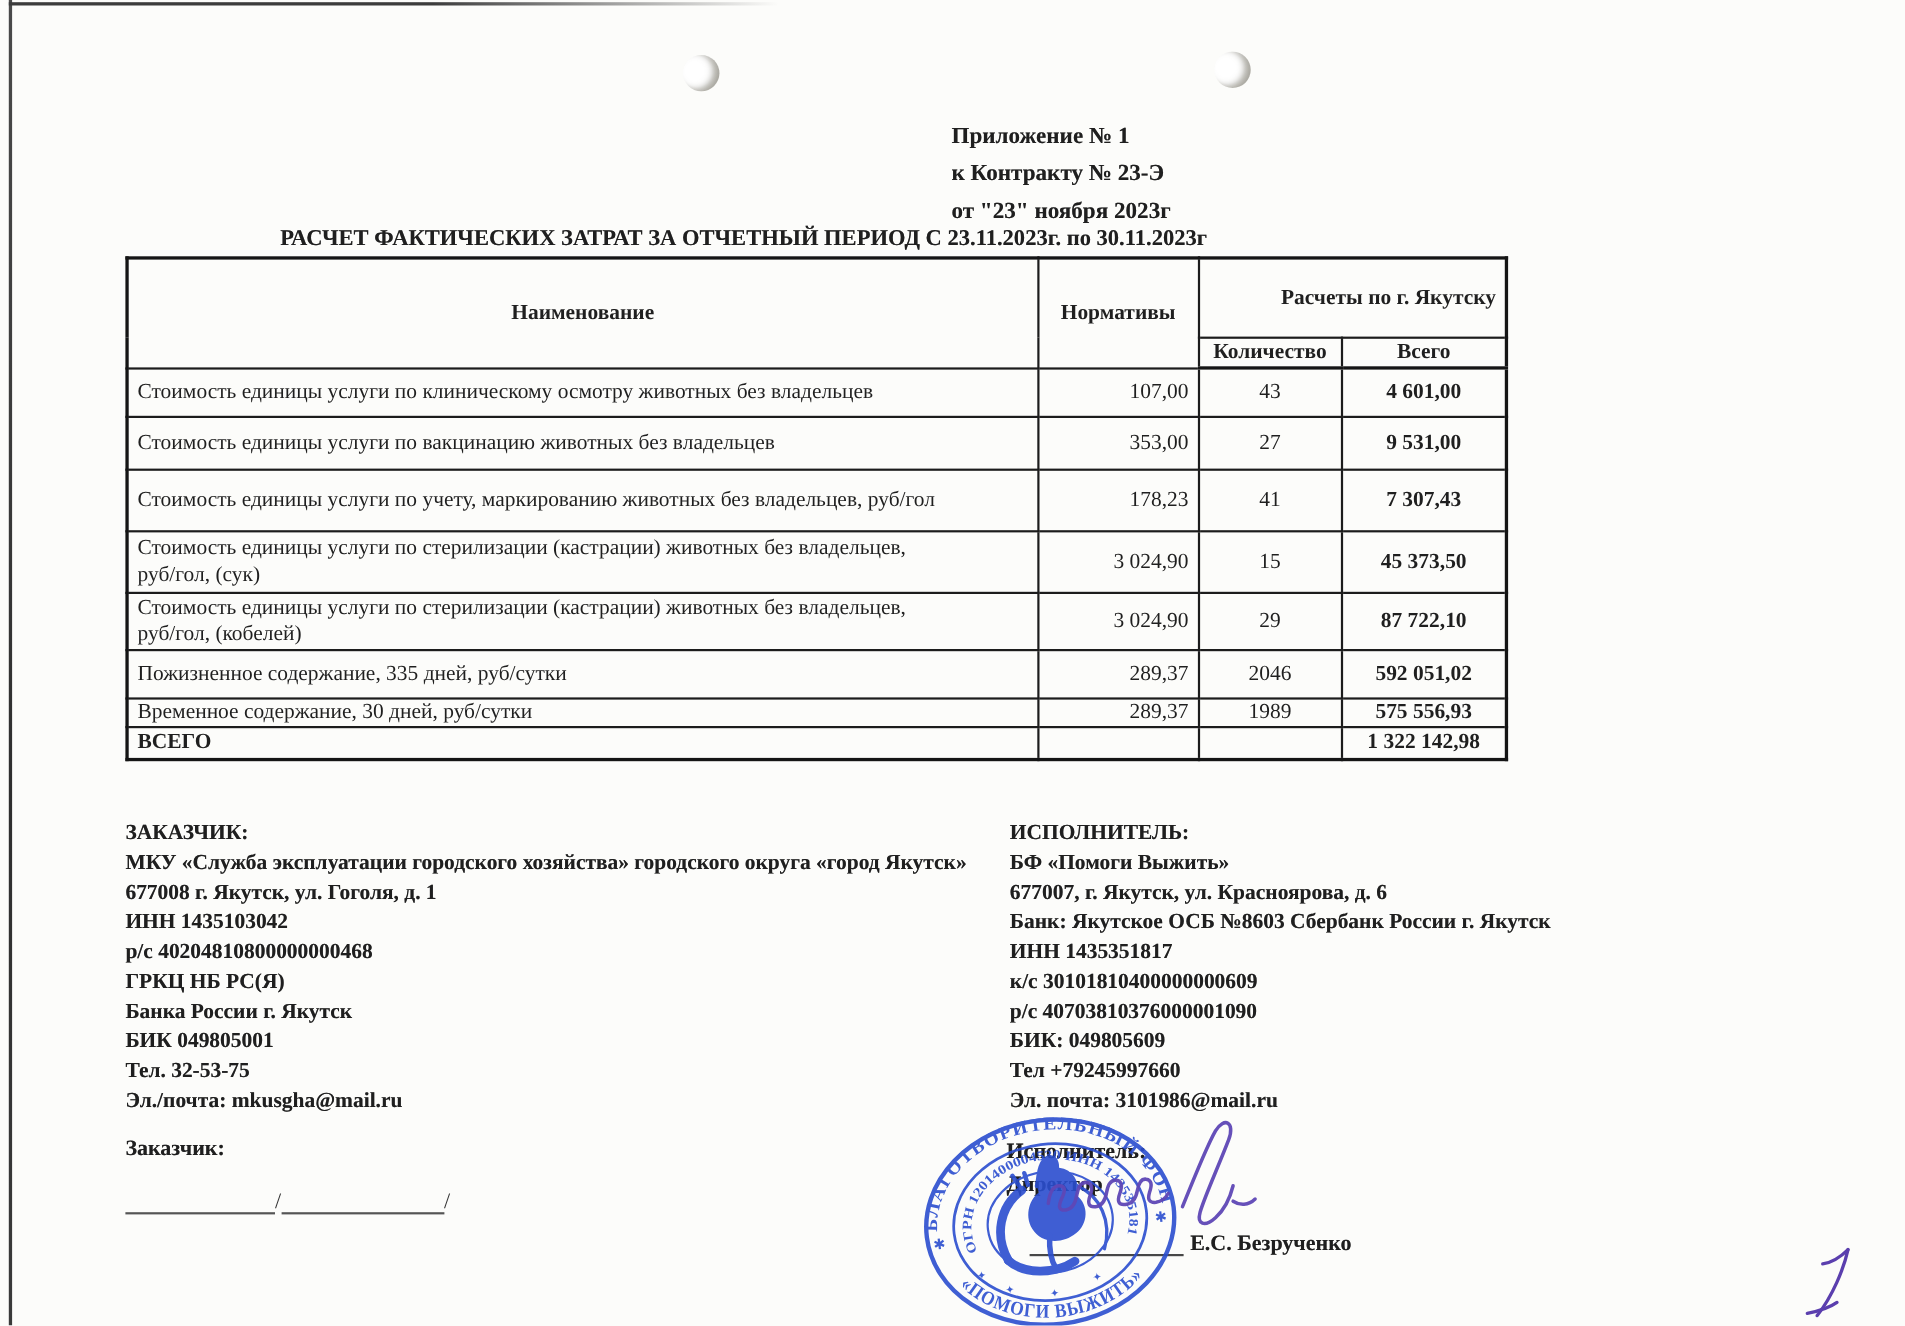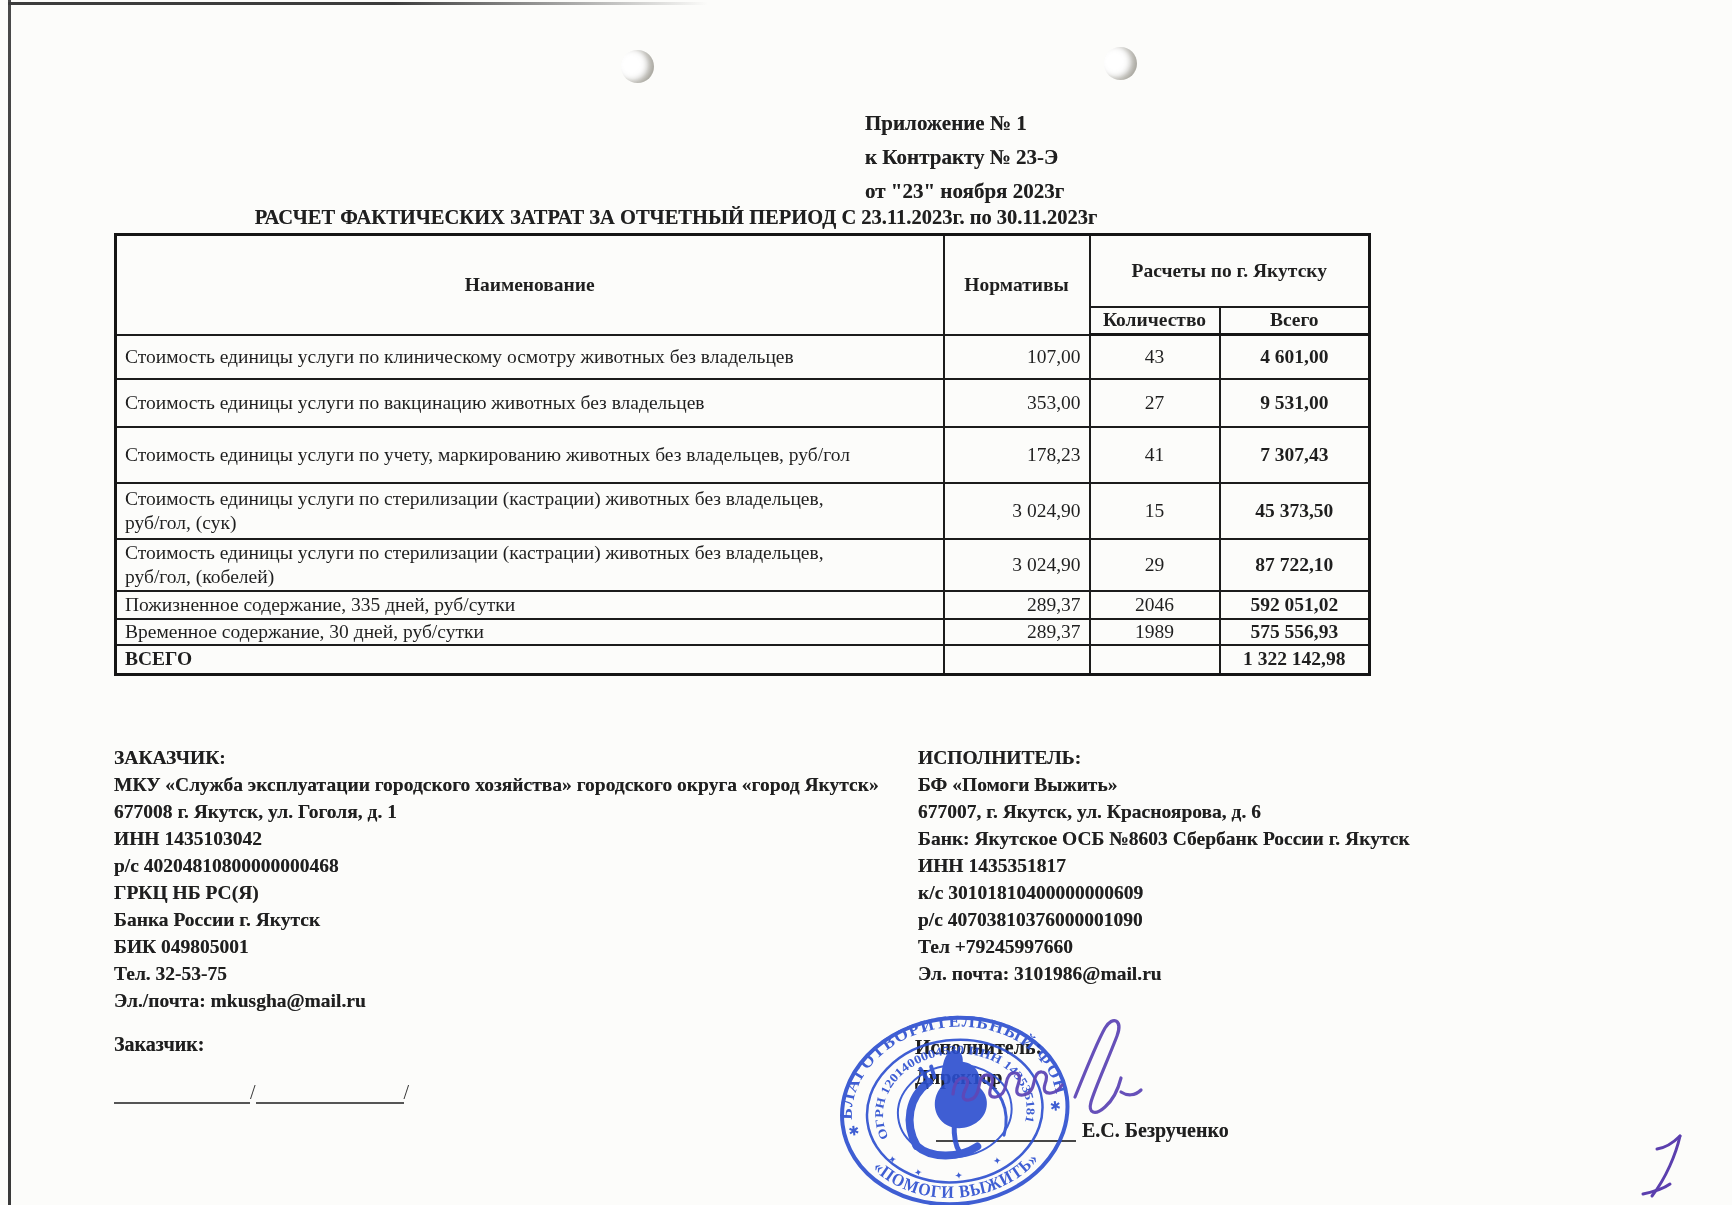--- a/index.html
+++ b/index.html
@@ -30,21 +30,21 @@
   .softink{text-shadow:0 0 .6px rgba(40,40,40,.55);}
   
   .appendix{left:833px;top:106px;font-size:21px;line-height:34px;font-weight:bold;white-space:nowrap;margin-left:32px;}
   
   .doc-title{left:115px;top:206px;width:1122px;text-align:center;font-weight:bold;font-size:20.5px;white-space:nowrap;}
   
   table.calc{position:absolute;left:114px;top:233px;border-collapse:collapse;table-layout:fixed;
     width:1254px;font-size:19.5px;border:3px solid #151515;}
   table.calc td{border:2px solid #1c1c1c;padding:0 8px;vertical-align:middle;overflow:hidden;}
   td.hcell{font-weight:bold;text-align:center;}
-  td.gcell{font-weight:bold;text-align:center;padding-left:6px;}
+  td.gcell{font-weight:bold;text-align:right;padding-left:6px;}
   tr.hdr2 td{border-bottom:3px solid #151515;}
   td.name{text-align:left;padding-left:6px;white-space:pre-line;line-height:24px;}
   td.norm{text-align:right;padding-right:10px;}
   td.qty{text-align:center;}
   td.tot{text-align:center;font-weight:bold;}
   
   .customer-block{left:114px;top:744px;font-size:19.5px;font-weight:bold;line-height:27px;white-space:nowrap;}
   .contractor-block{left:918px;top:744px;font-size:19.5px;font-weight:bold;line-height:27px;white-space:nowrap;}
   
   .customer-sign-label{left:114px;top:1033px;font-size:20px;font-weight:bold;}
@@ -122,21 +122,21 @@
     <td class="qty">15</td>
     <td class="tot">45 373,50</td>
   </tr>
   <tr style="height:52px">
     <td class="name">Стоимость единицы услуги по стерилизации (кастрации) животных без владельцев,
 руб/гол, (кобелей)</td>
     <td class="norm">3 024,90</td>
     <td class="qty">29</td>
     <td class="tot">87 722,10</td>
   </tr>
-  <tr style="height:28px">
+  <tr style="height:44px">
     <td class="name">Пожизненное содержание, 335 дней, руб/сутки</td>
     <td class="norm">289,37</td>
     <td class="qty">2046</td>
     <td class="tot">592 051,02</td>
   </tr>
   <tr style="height:16px">
     <td class="name">Временное содержание, 30 дней, руб/сутки</td>
     <td class="norm">289,37</td>
     <td class="qty">1989</td>
     <td class="tot">575 556,93</td>
@@ -164,20 +164,21 @@
 </div>
 
 <div class="abs contractor-block softink">
   <div>ИСПОЛНИТЕЛЬ:</div>
   <div>БФ «Помоги Выжить»</div>
   <div>677007, г. Якутск, ул. Красноярова, д. 6</div>
   <div>Банк: Якутское ОСБ №8603 Сбербанк России г. Якутск</div>
   <div>ИНН 1435351817</div>
   <div>к/с 30101810400000000609</div>
   <div>р/с 40703810376000001090</div>
+  <div>БИК: 049805609</div>
   <div>Тел +79245997660</div>
   <div>Эл. почта: 3101986@mail.ru</div>
 </div>
 
 <div class="abs customer-sign-label softink">Заказчик:</div>
 <div class="abs customer-sign-line">
   <span class="sig-line w136"></span><span class="slash">/</span><span class="sig-line w148"></span><span class="slash">/</span>
 </div>
 
 <div class="abs contractor-sign-label softink">Исполнитель:</div>

